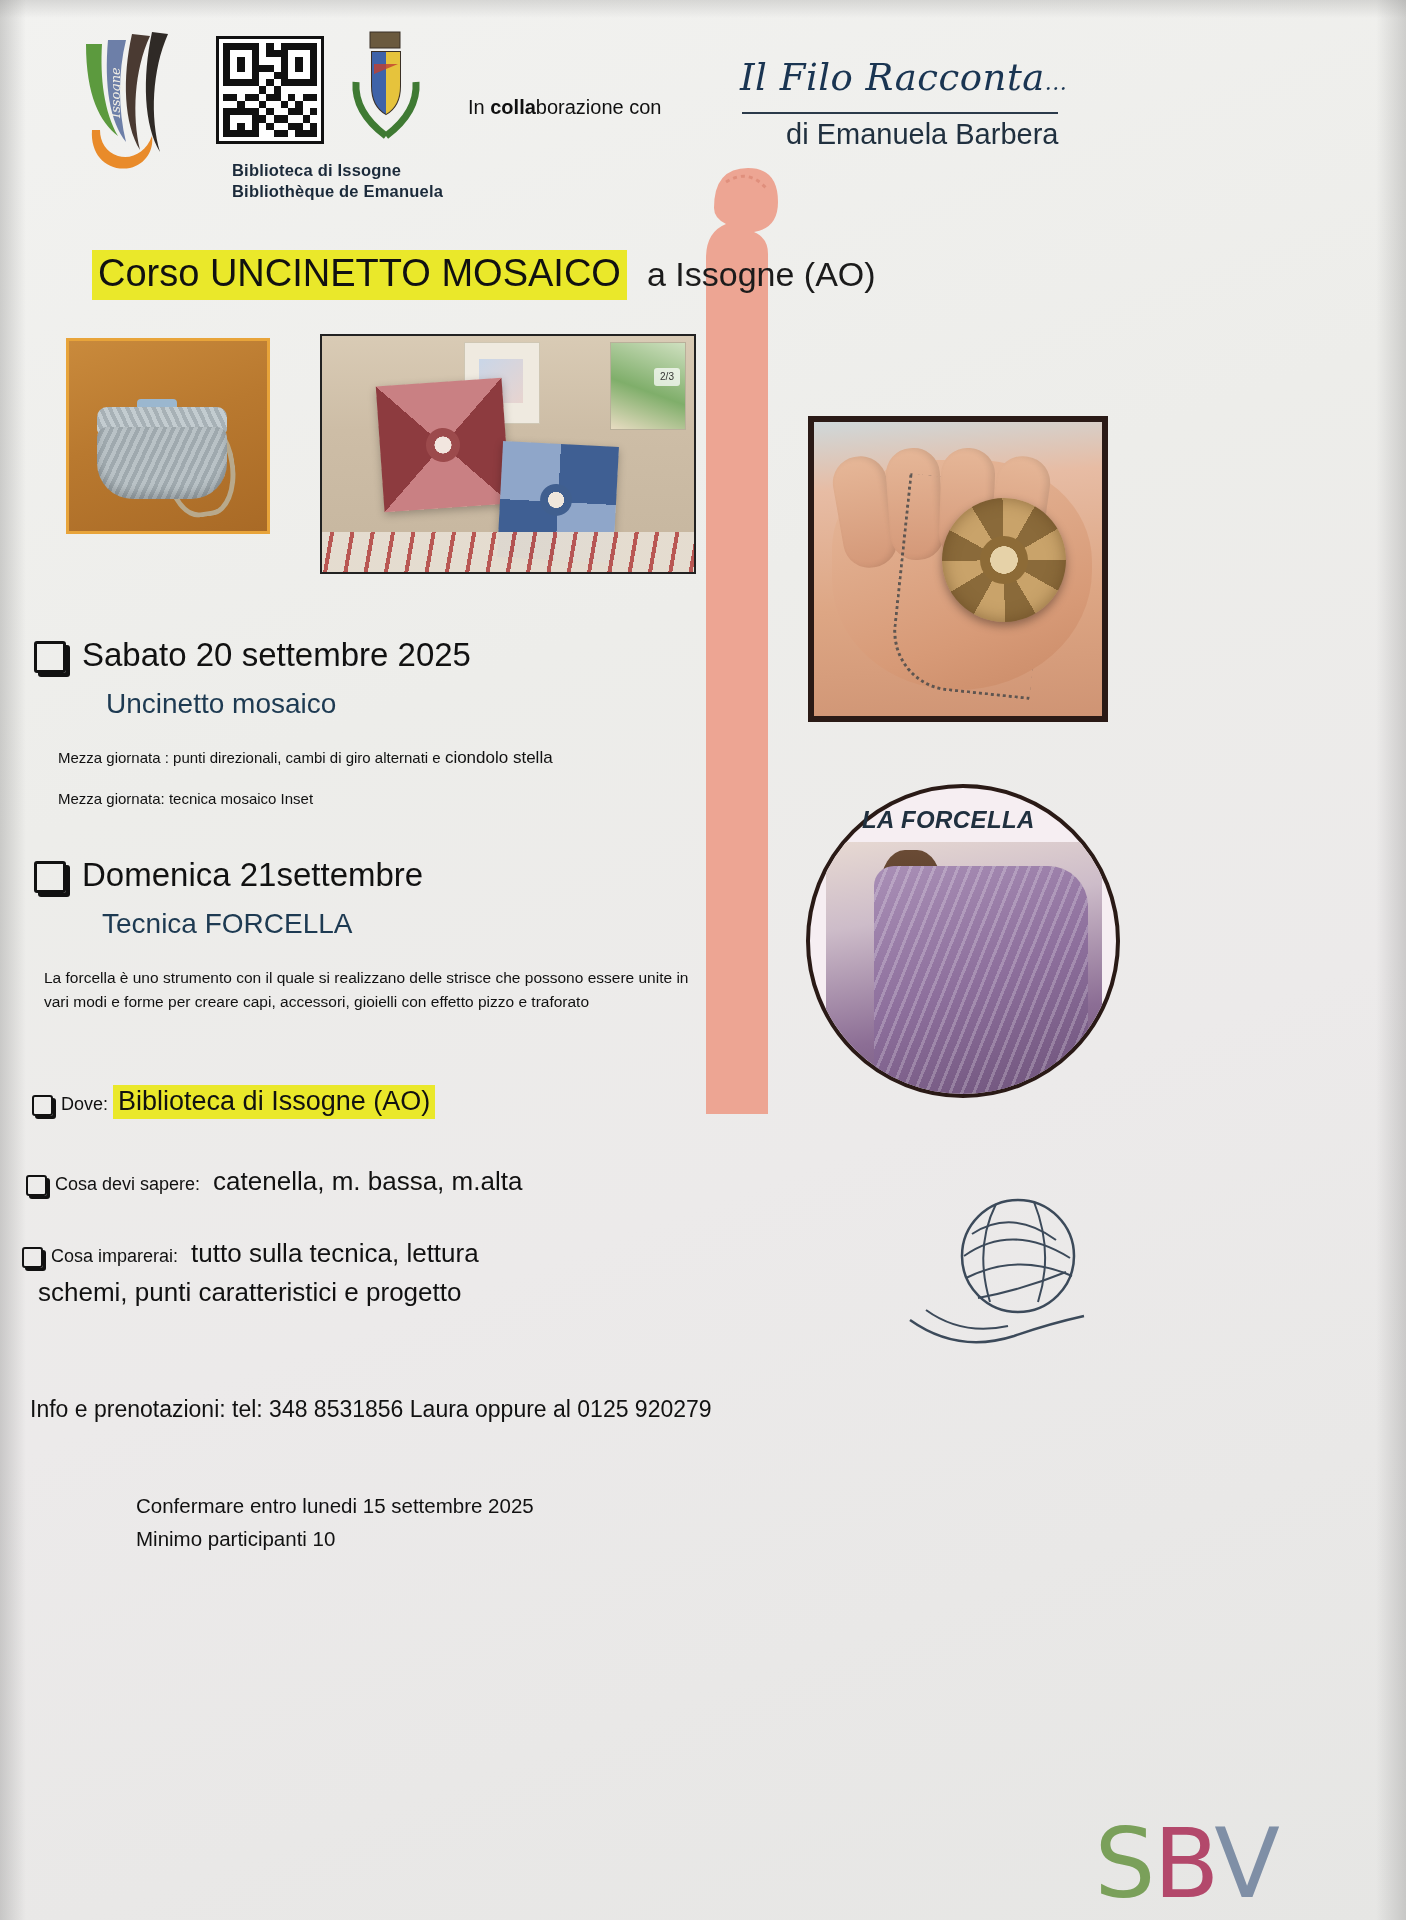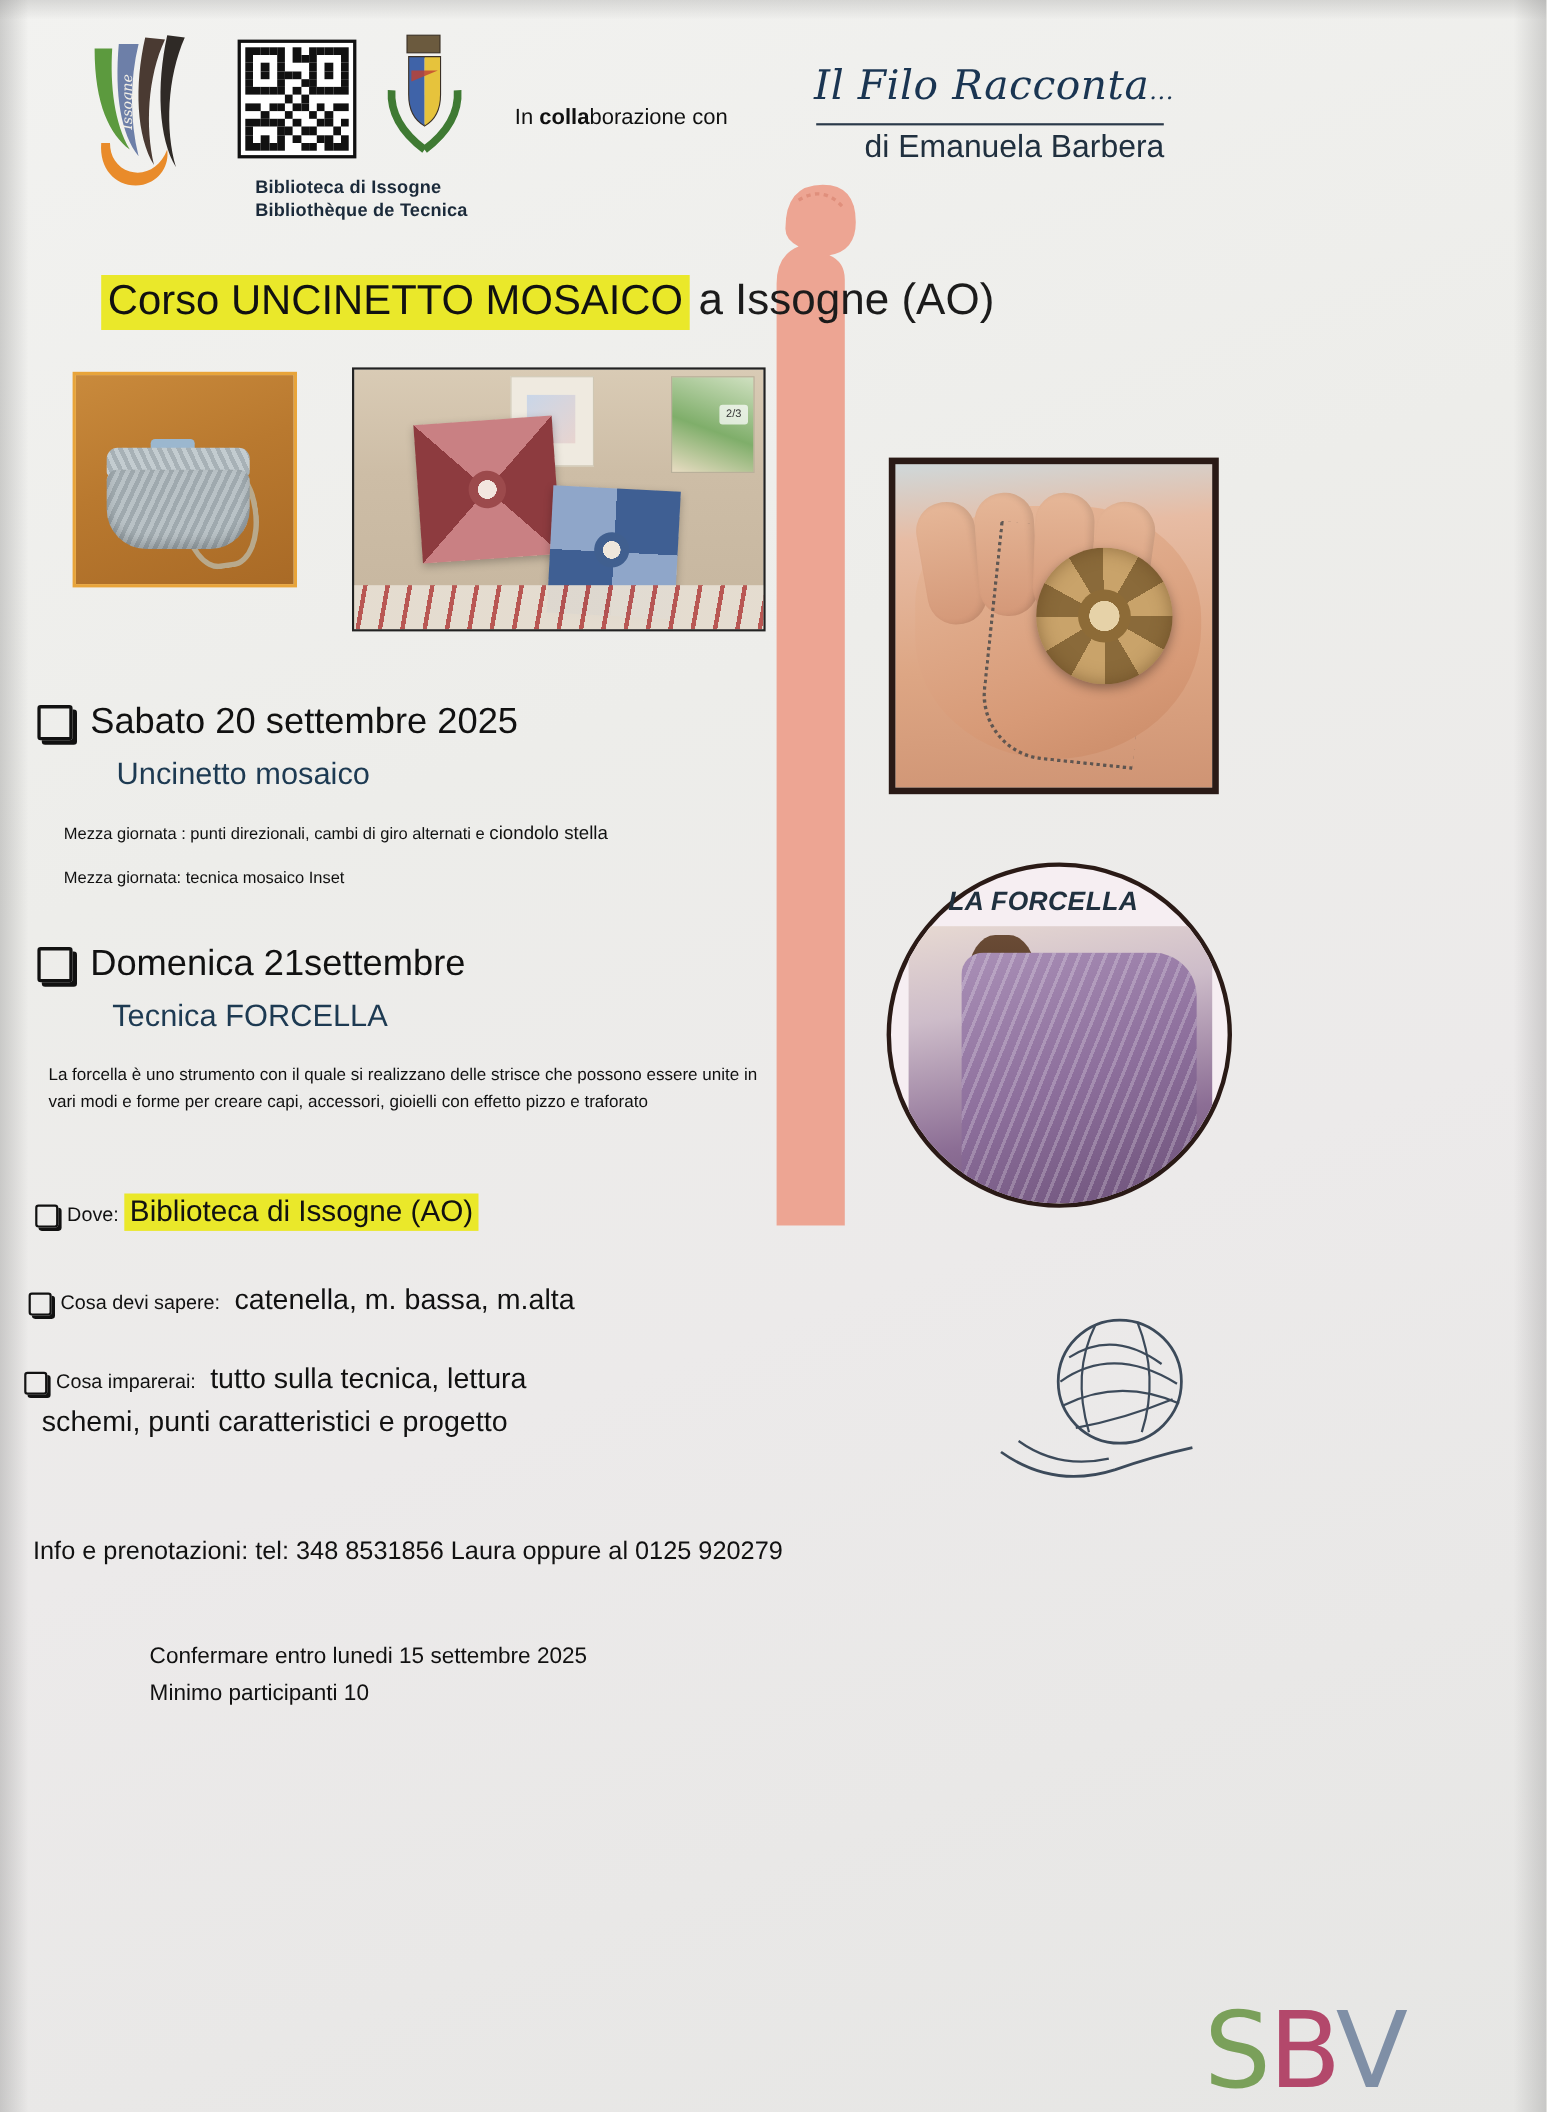--- a/index.html
+++ b/index.html
@@ -126,23 +126,23 @@
     white-space: nowrap;
   }
   .title-hl {
     background: #eae82a;
     color: #111;
     font-size: 38px;
     padding: 4px 6px 6px 6px;
     line-height: 1.05;
   }
   .title-rest {
-    font-size: 40px;
+    font-size: 34px;
     color: #1b1b1b;
-    padding-left: 8px;
+    padding-left: 20px;
   }
 
   
   .photo {
     position: absolute;
     box-sizing: border-box;
     overflow: hidden;
   }
   .photo-bag {
     left: 66px; top: 338px;
@@ -618,21 +618,21 @@
       <path d="M28 22 h14 v62 q-14 -8 -14 -28 Z" fill="#3f63a8"></path>
       <path d="M42 22 h14 v34 q0 20 -14 28 Z" fill="#e6c33c"></path>
       <path d="M30 34 l24 0 l-24 10 z" fill="#c2402f" opacity=".8"></path>
       <path d="M12 52 q-2 30 30 54" fill="none" stroke="#3f7a33" stroke-width="7"></path>
       <path d="M72 52 q2 30 -30 54" fill="none" stroke="#3f7a33" stroke-width="7"></path>
     </svg>
   </div>
 
   <div class="library-caption">
     <div>Biblioteca di Issogne</div>
-    <div>Bibliothèque de Tecnica</div>
+    <div>Bibliothèque de Emanuela</div>
   </div>
 
   <div class="collab-text">
     <span>In </span><b>colla</b><span>borazione con</span>
   </div>
 
   <div class="brand-script">
     <span>Il Filo Racconta</span><span class="dots">...</span>
   </div>
   <div class="brand-rule"></div>

